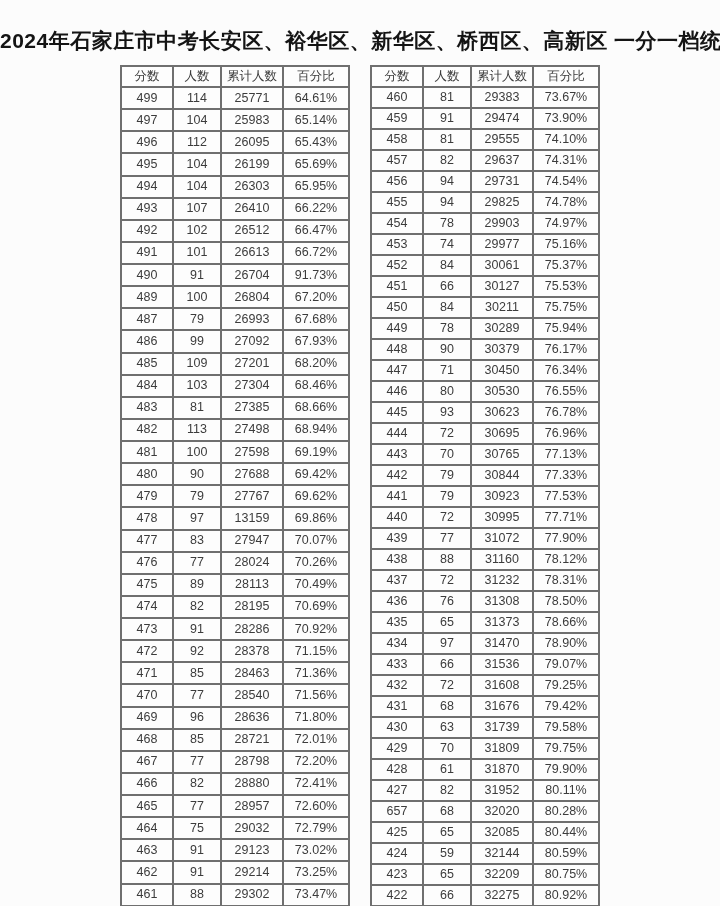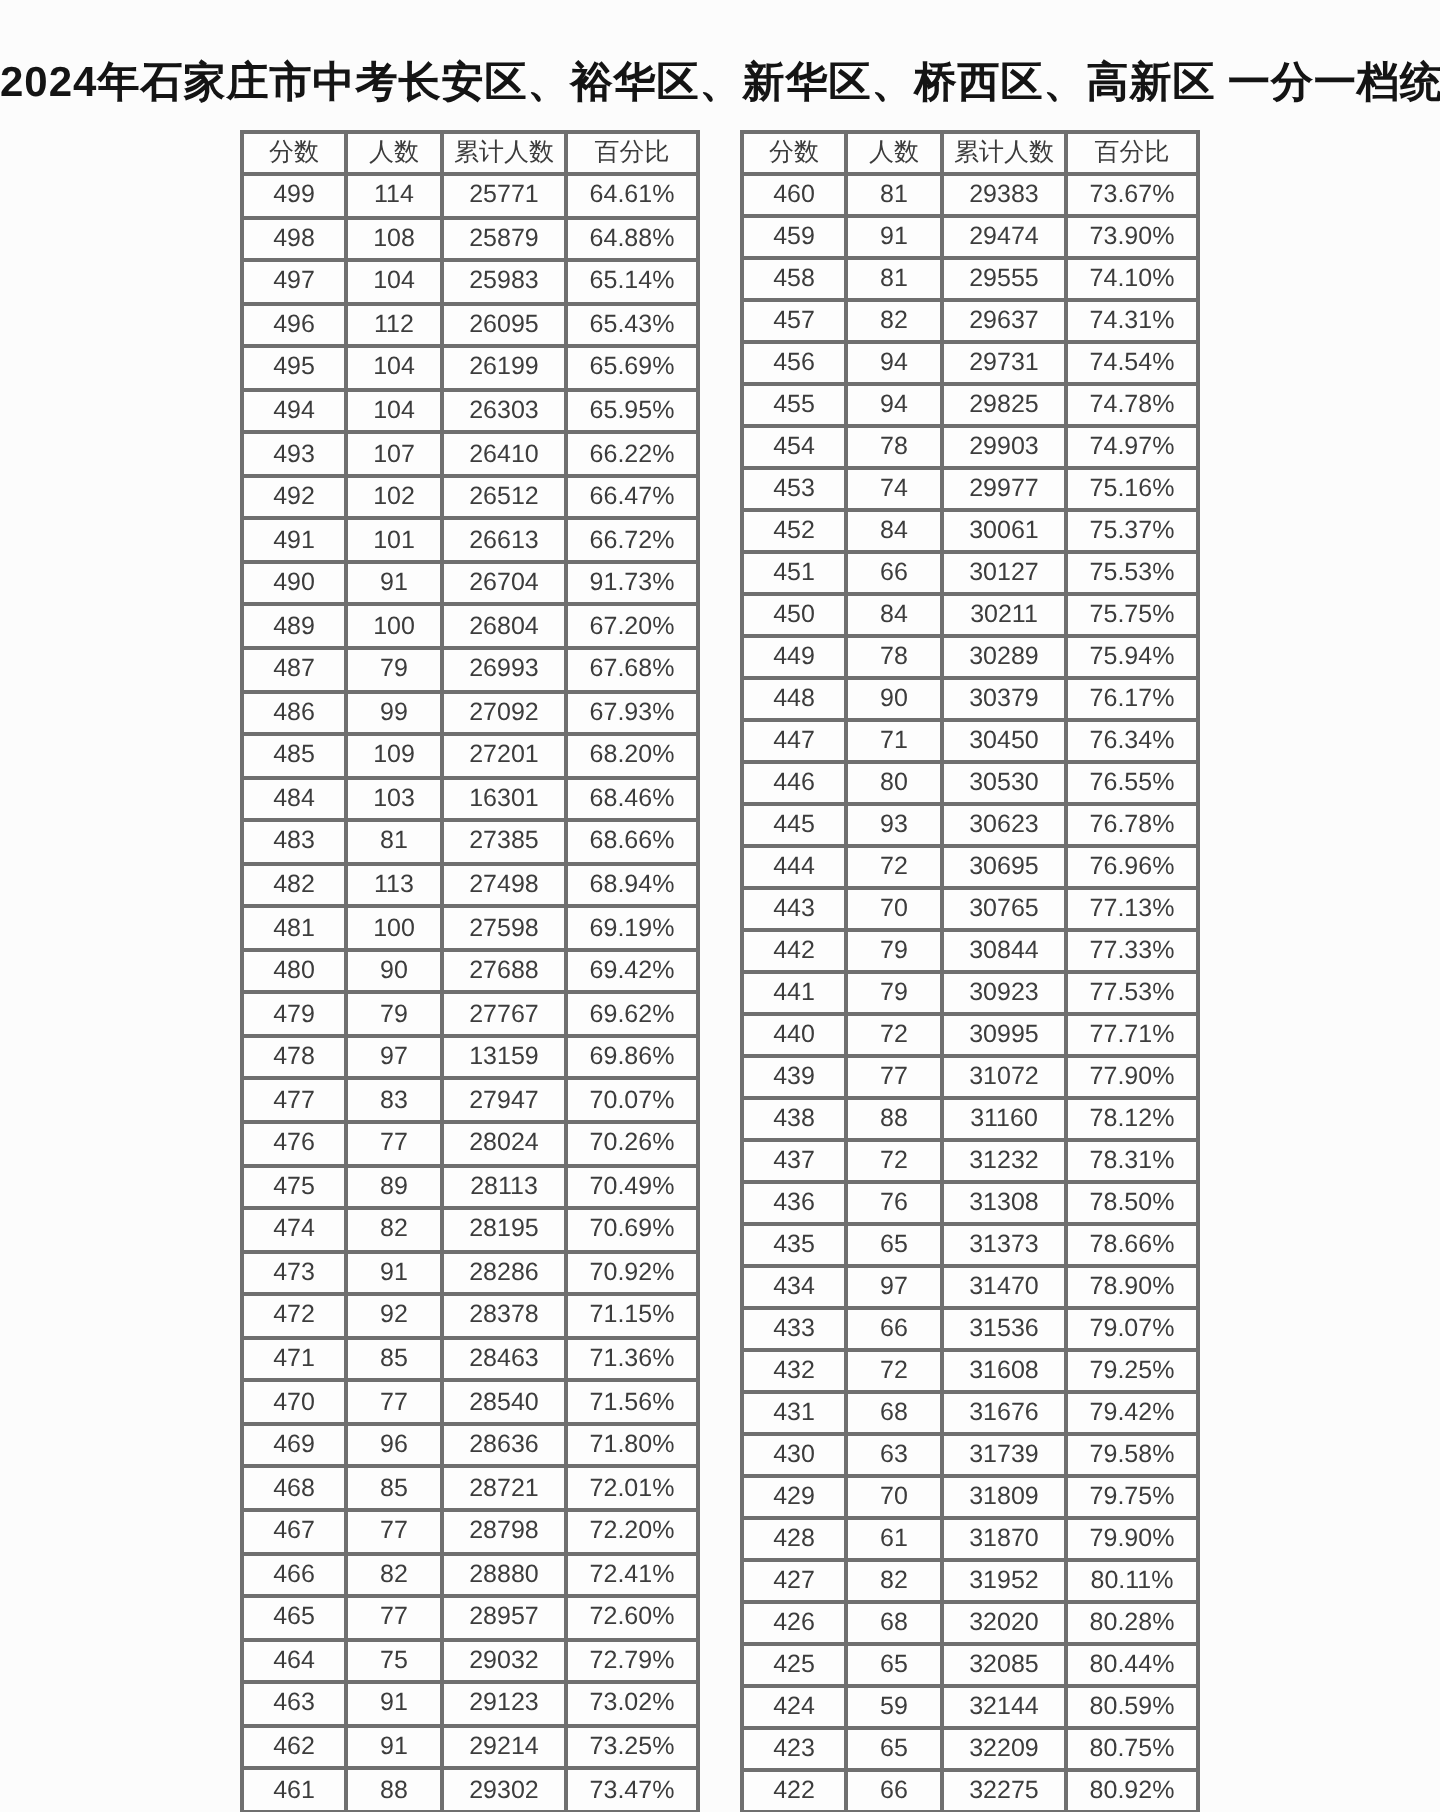--- a/index.html
+++ b/index.html
@@ -81,26 +81,20 @@
         </tr>
       </thead>
       <tbody>
           <tr>
             <td>499</td>
             <td>114</td>
             <td>25771</td>
             <td>64.61%</td>
           </tr>
           <tr>
-            <td>498</td>
-            <td>108</td>
-            <td>25879</td>
-            <td>64.88%</td>
-          </tr>
-          <tr>
             <td>497</td>
             <td>104</td>
             <td>25983</td>
             <td>65.14%</td>
           </tr>
           <tr>
             <td>496</td>
             <td>112</td>
             <td>26095</td>
             <td>65.43%</td>
@@ -161,21 +155,21 @@
           </tr>
           <tr>
             <td>485</td>
             <td>109</td>
             <td>27201</td>
             <td>68.20%</td>
           </tr>
           <tr>
             <td>484</td>
             <td>103</td>
-            <td>16301</td>
+            <td>27304</td>
             <td>68.46%</td>
           </tr>
           <tr>
             <td>483</td>
             <td>81</td>
             <td>27385</td>
             <td>68.66%</td>
           </tr>
           <tr>
             <td>482</td>
@@ -526,21 +520,21 @@
             <td>31870</td>
             <td>79.90%</td>
           </tr>
           <tr>
             <td>427</td>
             <td>82</td>
             <td>31952</td>
             <td>80.11%</td>
           </tr>
           <tr>
-            <td>426</td>
+            <td>657</td>
             <td>68</td>
             <td>32020</td>
             <td>80.28%</td>
           </tr>
           <tr>
             <td>425</td>
             <td>65</td>
             <td>32085</td>
             <td>80.44%</td>
           </tr>

